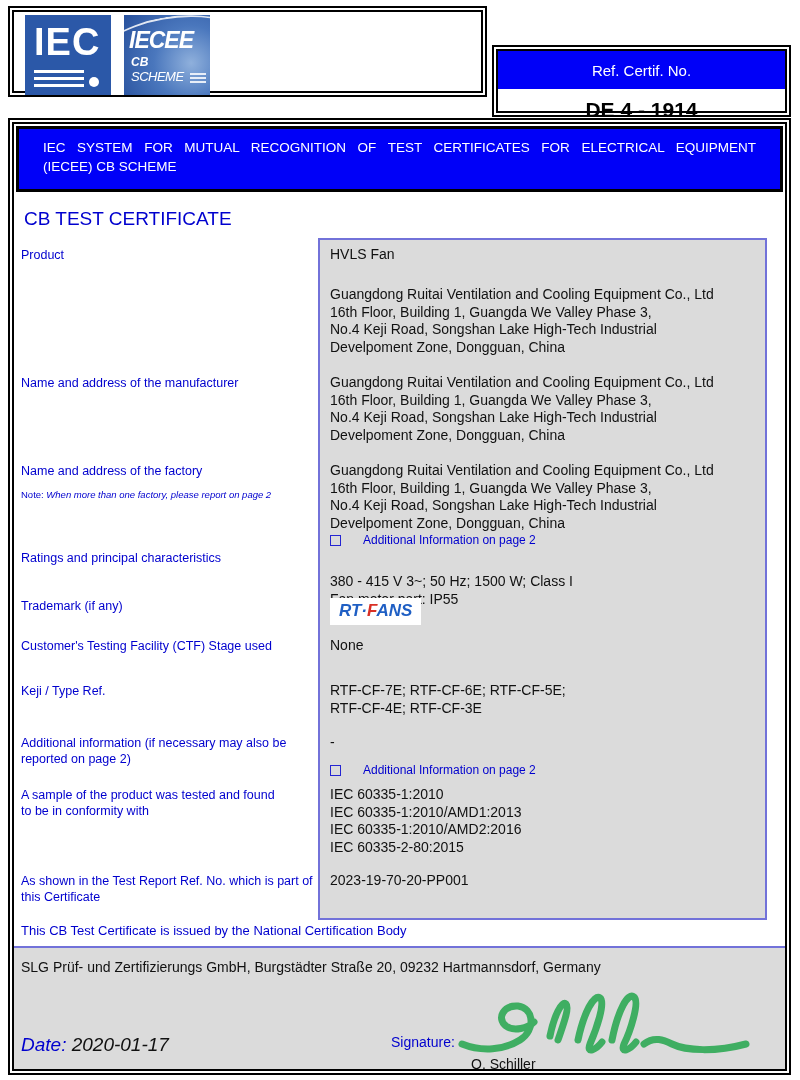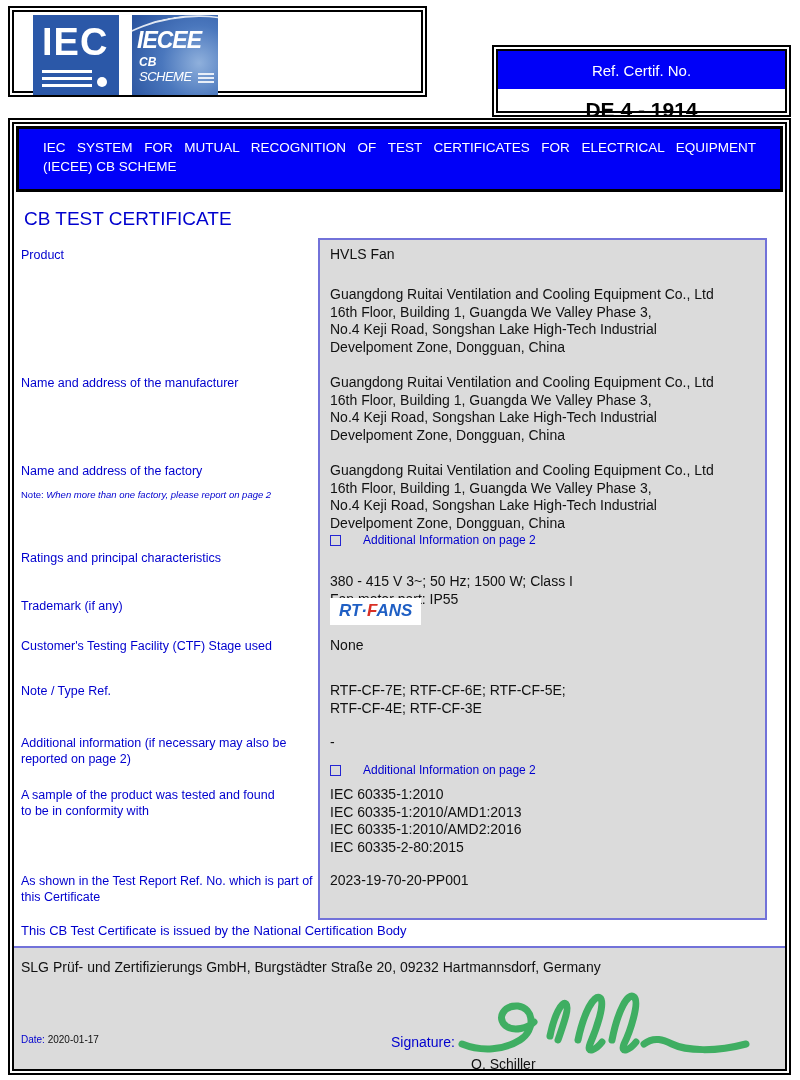--- a/index.html
+++ b/index.html
@@ -9,21 +9,21 @@
     --box_border:#7272D9;
     --box_fill:#DBDBDB;
     --signature_green:#3FAE62;
     --logo_red:#D93025;
   }
   *{margin:0;padding:0;box-sizing:border-box;}
   html,body{width:800px;height:1080px;background:#fff;
     font-family:"Liberation Sans",sans-serif;color:#111;position:relative;overflow:hidden;}
   .dbl{border:6px double #000;background:#fff;position:absolute;}
   
-  .hdr-left{left:8px;top:6px;width:419px;height:91px;display:flex;align-items:flex-start;padding:3px 0 0 19px;}
+  .hdr-left{left:8px;top:6px;width:479px;height:91px;display:flex;align-items:flex-start;padding:3px 0 0 11px;}
   .logo-sq{width:86px;height:80px;background:var(--logo_blue);position:relative;overflow:hidden;flex:0 0 auto;}
   .iec-text{color:#fff;font-size:38px;font-weight:bold;letter-spacing:1px;position:absolute;top:6px;left:9px;}
   .iec-lines{position:absolute;left:9px;bottom:8px;width:50px;}
   .iec-lines div{height:3px;background:#fff;margin-top:4px;}
   .iec-dot{position:absolute;right:12px;bottom:8px;width:10px;height:10px;border-radius:50%;background:#fff;}
   .gap{width:13px;height:80px;background:#fff;flex:0 0 auto;}
   .iecee{background:radial-gradient(circle at 78% 60%, #8fb0dc 0%, #4a77bd 45%, #27509c 100%);}
   .iecee .swoosh{position:absolute;width:150px;height:70px;border-top:2px solid rgba(255,255,255,.85);
     border-radius:50%;top:2px;left:-30px;transform:rotate(-10deg);}
   .iecee-t1{position:absolute;top:12px;left:5px;color:#fff;font-weight:bold;font-style:italic;font-size:23px;letter-spacing:-1px;}
@@ -52,21 +52,21 @@
   .cb{width:11px;height:11px;border:1.5px solid #2525D2;flex:0 0 auto;}
   .tm-chip{position:absolute;left:316px;background:#fff;padding:3px 9px 4px 9px;
     font-style:italic;font-weight:bold;font-size:17px;letter-spacing:0;}
   .tm-blue{color:#1F5FC4;}
   .tm-red{color:var(--logo_red);}
   
   .foot-gray{position:absolute;left:0;right:0;top:824px;bottom:0;background:var(--box_fill);}
   .divider{position:absolute;left:0;right:0;top:822px;height:2px;background:var(--box_border);}
   .issued{position:absolute;left:7px;top:799px;color:var(--label_blue);font-size:13px;}
   .ncb{position:absolute;left:7px;top:835px;font-size:14px;color:#111;}
-  .daterow{position:absolute;left:7px;top:910px;font-size:10px;}
+  .daterow{position:absolute;left:7px;top:910px;font-size:19px;font-style:italic;}
   .daterow .b{color:var(--label_blue);}
   .sigrow{position:absolute;left:377px;top:910px;font-size:14px;color:var(--label_blue);}
   .signatory{position:absolute;left:457px;top:932px;font-size:14px;color:#111;}
   .sig-svg{position:absolute;left:440px;top:868px;width:300px;height:72px;}
 </style>
 </head>
 <body>
 
 <div class="dbl hdr-left">
   <div class="logo-sq">
@@ -108,21 +108,21 @@
 
   <div class="vbox"></div>
 
   <div class="lbl" style="top:124px">Product</div>
   <div class="lbl" style="top:252px">Name and address of the manufacturer</div>
   <div class="lbl" style="top:340px">Name and address of the factory</div>
   <div class="note" style="top:365px"><span>Note: </span><i>When more than one factory, please report on page 2</i></div>
   <div class="lbl" style="top:427px">Ratings and principal characteristics</div>
   <div class="lbl" style="top:475px">Trademark (if any)</div>
   <div class="lbl" style="top:515px">Customer's Testing Facility (CTF) Stage used</div>
-  <div class="lbl" style="top:560px">Note / Type Ref.</div>
+  <div class="lbl" style="top:560px">Keji / Type Ref.</div>
   <div class="lbl" style="top: 612px; white-space: pre-line;">Additional information (if necessary may also be
 reported on page 2)</div>
   <div class="lbl" style="top: 664px; white-space: pre-line;">A sample of the product was tested and found
 to be in conformity with</div>
   <div class="lbl" style="top: 750px; white-space: pre-line;">As shown in the Test Report Ref. No. which is part of
 this Certificate</div>
 
   <div class="val" style="top:122px">HVLS Fan</div>
   <div class="val" style="top: 162px; white-space: pre-line;">Guangdong Ruitai Ventilation and Cooling Equipment Co., Ltd
 16th Floor, Building 1, Guangda We Valley Phase 3,

